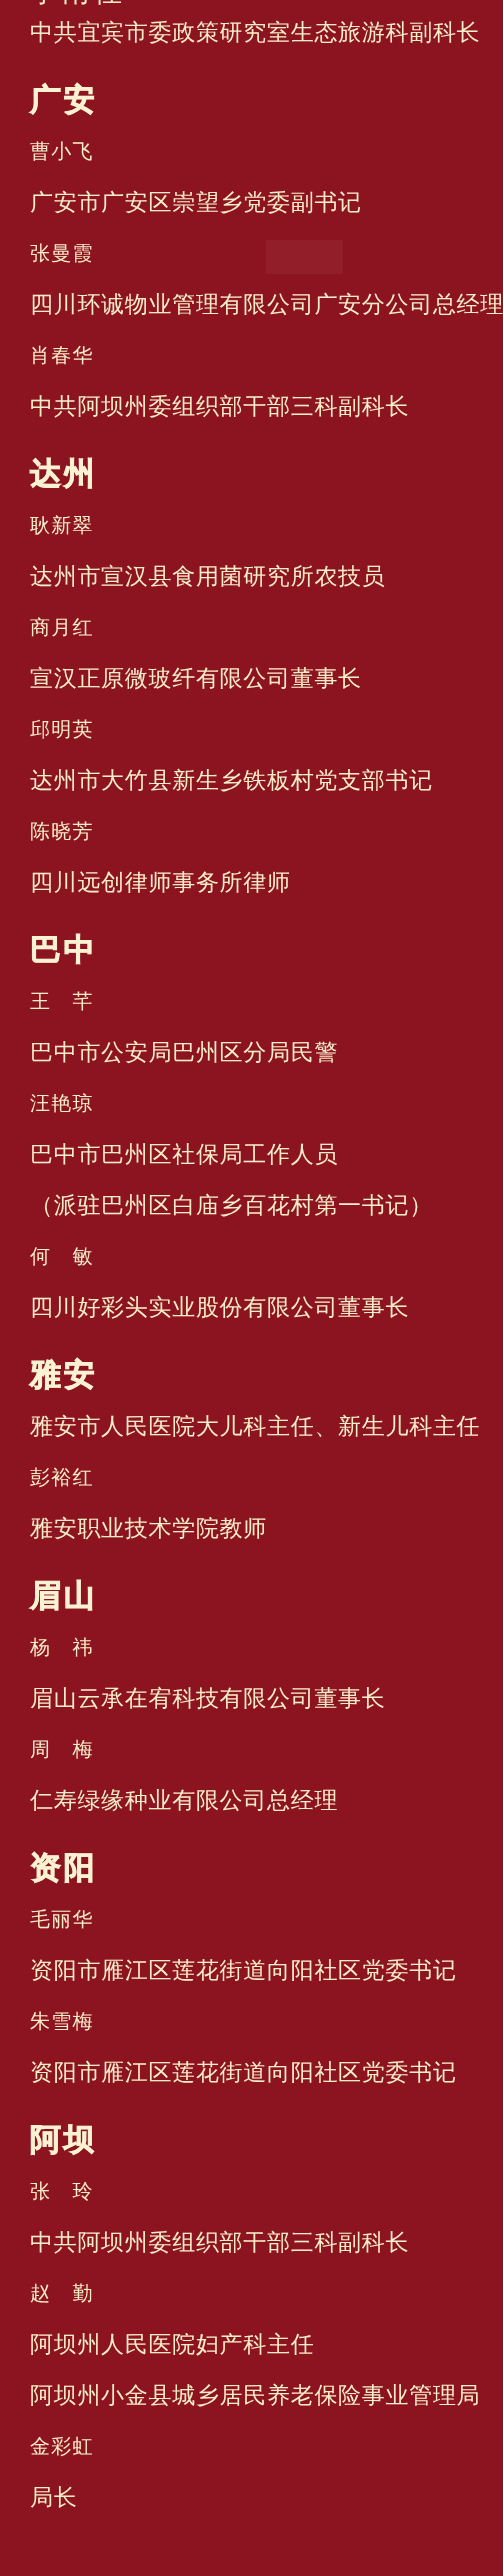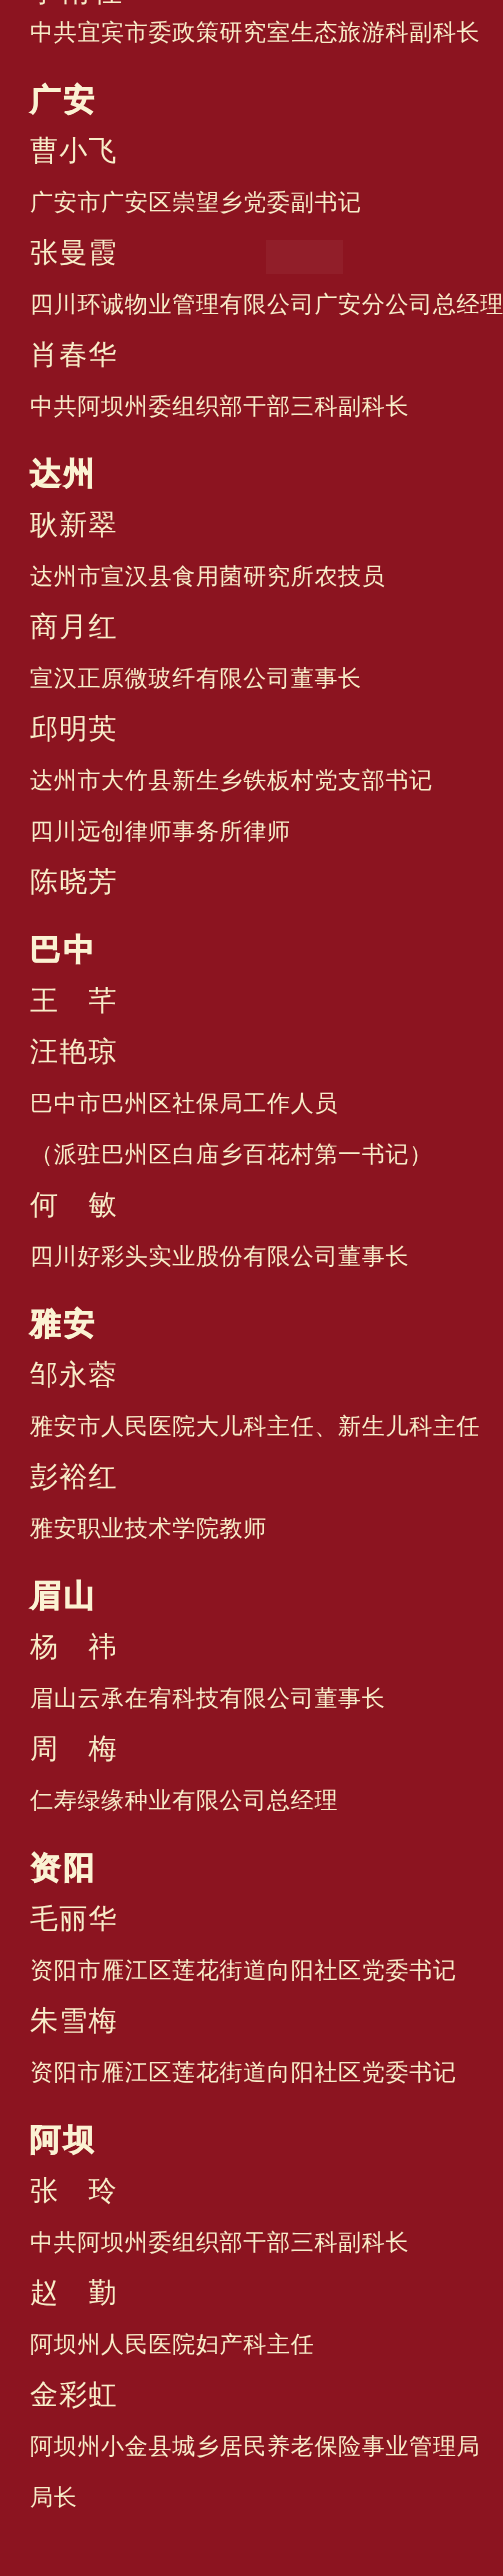--- a/index.html
+++ b/index.html
@@ -14,21 +14,21 @@
     overflow: hidden;
   }
   .line {
     height: 51px;
     display: flex;
     align-items: center;
     padding-left: 30px;
     box-sizing: border-box;
     white-space: nowrap;
   }
-  .name  { font-size: 28px; letter-spacing: 1.3px; font-family: Liberation Serif, serif; }
+  .name  { font-size: 20px; letter-spacing: 1.3px; font-family: Liberation Serif, serif; }
   .title { font-size: 23px; letter-spacing: 0.7px; }
   h2.header {
     margin: 17px 0 0 0;
     height: 51px;
     display: flex;
     align-items: center;
     padding-left: 30px;
     box-sizing: border-box;
     font-family: "Liberation Sans", "DejaVu Sans", sans-serif;
     font-weight: 900;
@@ -76,35 +76,35 @@
         <div class="line title">中共阿坝州委组织部干部三科副科长</div>
       </section>
       <section>
     <h2 class="header">达州</h2>
   <div class="line name">耿新翠</div>
         <div class="line title">达州市宣汉县食用菌研究所农技员</div>
         <div class="line name">商月红</div>
         <div class="line title">宣汉正原微玻纤有限公司董事长</div>
         <div class="line name">邱明英</div>
         <div class="line title">达州市大竹县新生乡铁板村党支部书记</div>
+        <div class="line name">陈晓芳</div>
         <div class="line title">四川远创律师事务所律师</div>
-        <div class="line name">陈晓芳</div>
       </section>
       <section>
     <h2 class="header">巴中</h2>
   <div class="line name">王　芊</div>
+        <div class="line title">巴中市公安局巴州区分局民警</div>
         <div class="line name">汪艳琼</div>
         <div class="line title">巴中市巴州区社保局工作人员</div>
         <div class="line title">（派驻巴州区白庙乡百花村第一书记）</div>
         <div class="line name">何　敏</div>
         <div class="line title">四川好彩头实业股份有限公司董事长</div>
       </section>
       <section>
     <h2 class="header">雅安</h2>
-  <div class="line name">邹永蓉</div>
         <div class="line title">雅安市人民医院大儿科主任、新生儿科主任</div>
         <div class="line name">彭裕红</div>
         <div class="line title">雅安职业技术学院教师</div>
       </section>
       <section>
     <h2 class="header">眉山</h2>
   <div class="line name">杨　祎</div>
         <div class="line title">眉山云承在宥科技有限公司董事长</div>
         <div class="line name">周　梅</div>
         <div class="line title">仁寿绿缘种业有限公司总经理</div>
@@ -115,21 +115,21 @@
         <div class="line title">资阳市雁江区莲花街道向阳社区党委书记</div>
         <div class="line name">朱雪梅</div>
         <div class="line title">资阳市雁江区莲花街道向阳社区党委书记</div>
       </section>
       <section>
     <h2 class="header">阿坝</h2>
   <div class="line name">张　玲</div>
         <div class="line title">中共阿坝州委组织部干部三科副科长</div>
         <div class="line name">赵　勤</div>
         <div class="line title">阿坝州人民医院妇产科主任</div>
+        <div class="line title">阿坝州小金县城乡居民养老保险事业管理局</div>
         <div class="line name">金彩虹</div>
-        <div class="line title">阿坝州小金县城乡居民养老保险事业管理局</div>
         <div class="line title">局长</div>
       </section>
     </div>
 
   <div class="watermark-patch"></div>
 </div>
 
 
 </body></html>

